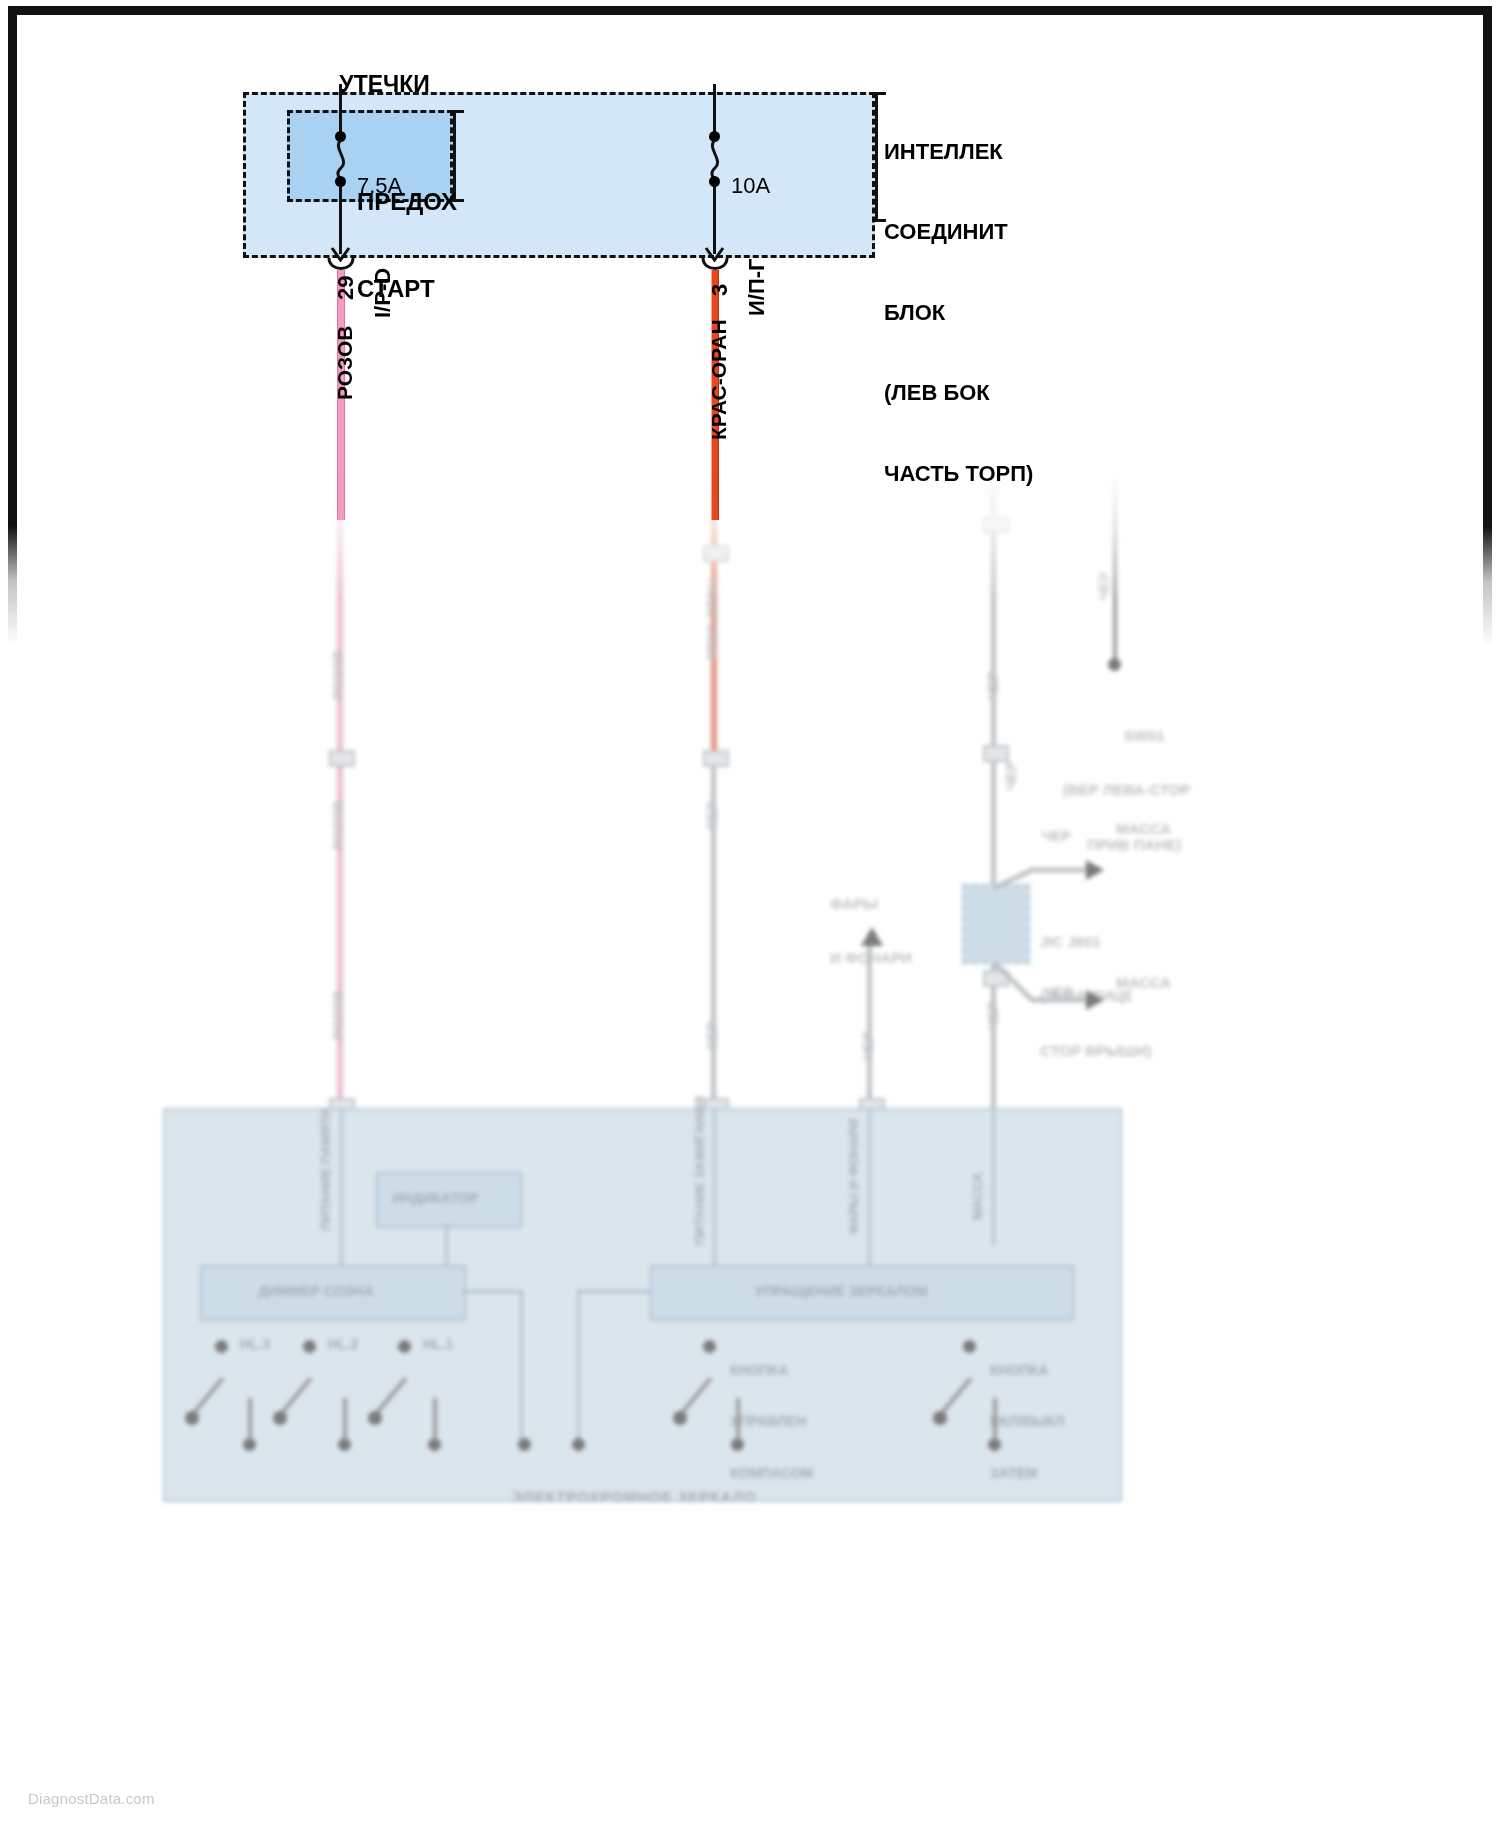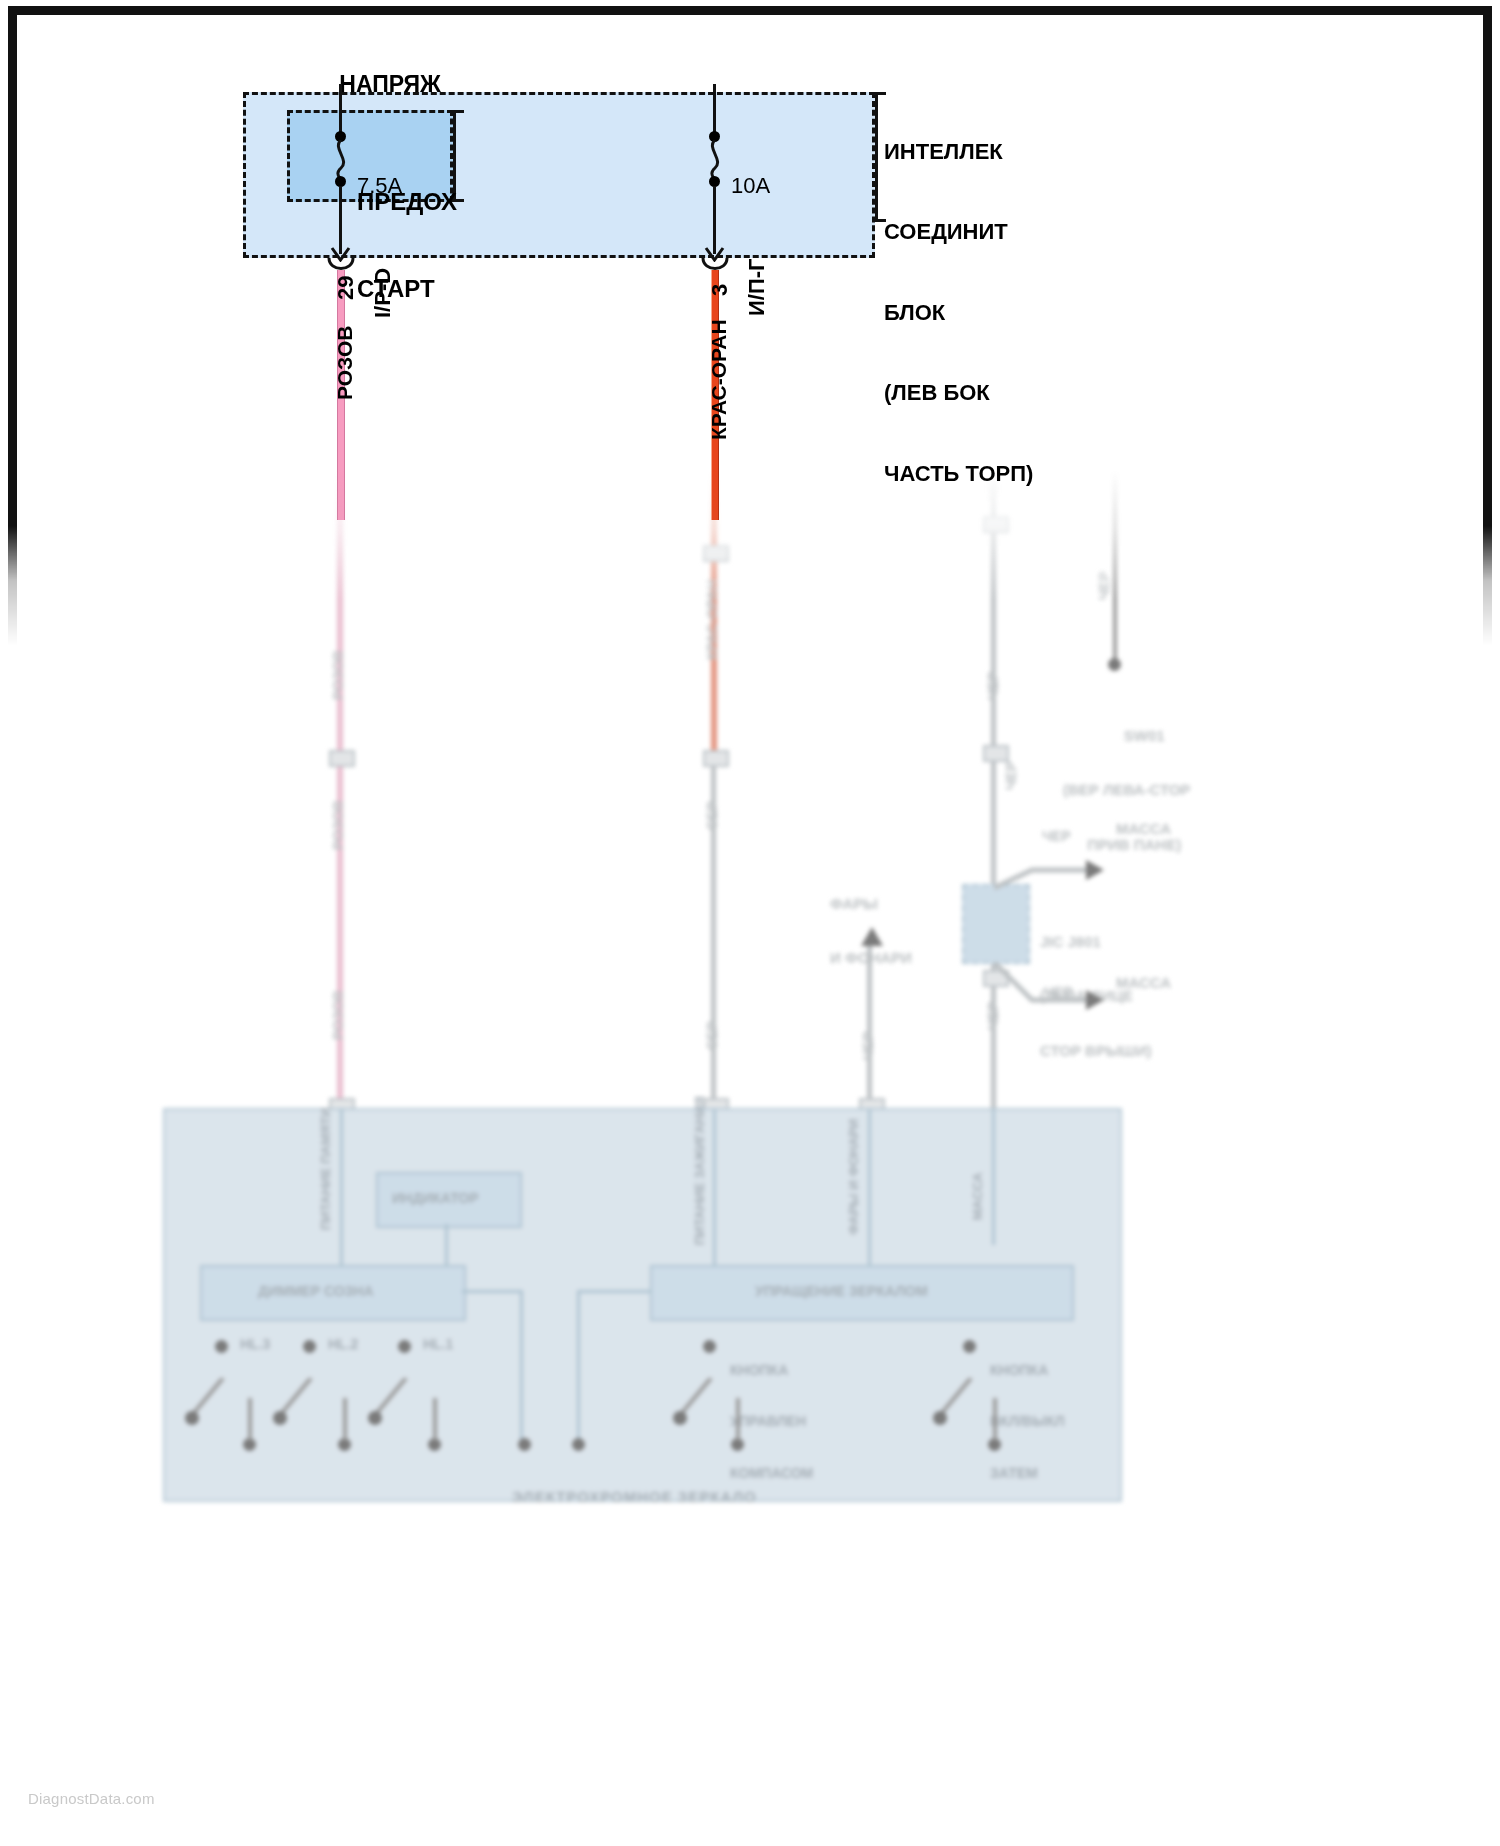--- a/index.html
+++ b/index.html
@@ -49,21 +49,21 @@
 </head>
 <body>
 
 <div id="page">
 
   <div class="frame"></div>
 
   <div class="sharp">
 
     <div class="txt" style="left:301px;top:42px;font-size:23px;font-weight:bold;">
-      <span>НАПРЯЖ</span>
+      <span>УТЕЧКИ</span>
     </div>
     <div class="txt" style="left:292px;top:70px;font-size:23px;font-weight:bold;">
       <span>ОТ АККУМ</span>
     </div>
 
     <div class="txt" style="left:656px;top:70px;font-size:23px;font-weight:bold;">
       <span>ВКЛ ИЛИ СТАРТ</span>
     </div>
 
     <div class="icu-box"></div>

